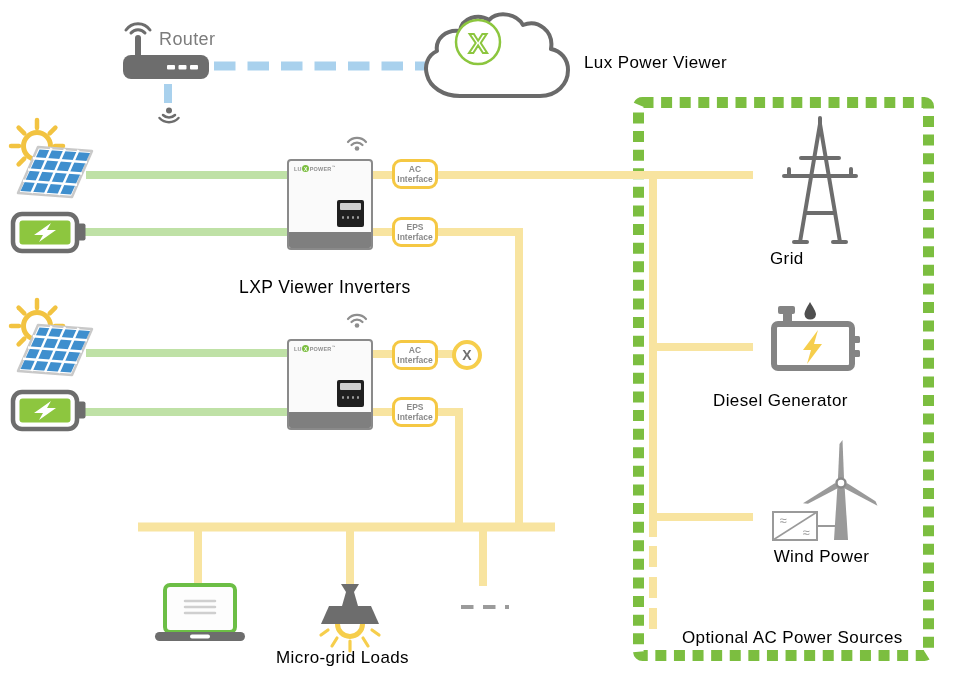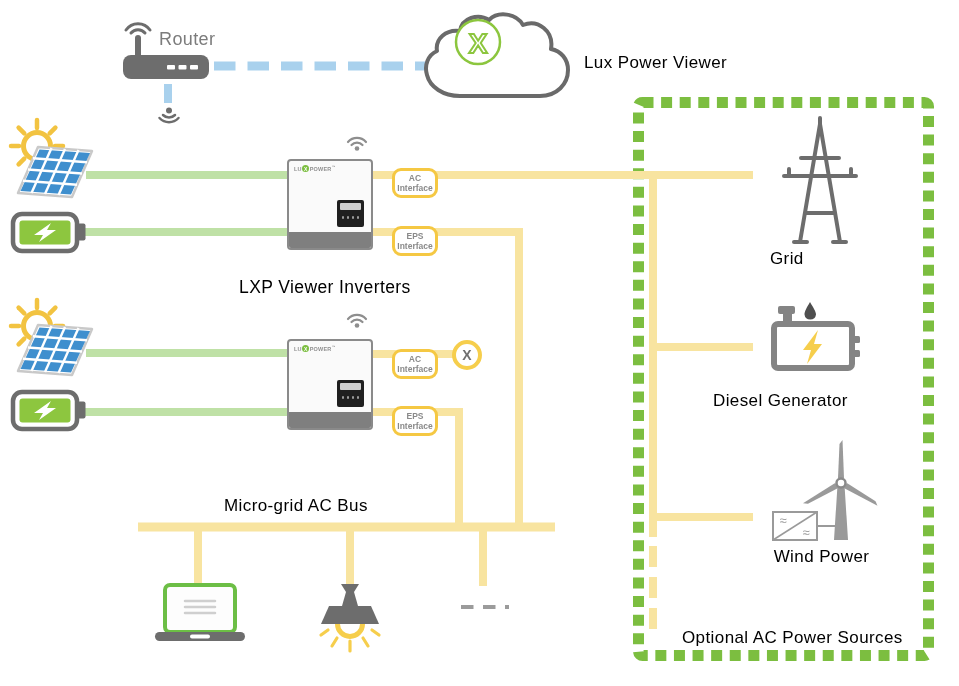--- a/index.html
+++ b/index.html
@@ -3,21 +3,21 @@
 <meta charset="utf-8">
 <style>
   html,body{margin:0;padding:0;background:#fff;}
   #stage{position:relative;width:959px;height:686px;background:#fff;overflow:hidden;
          font-family:"Liberation Sans",sans-serif;}
   .abs{position:absolute;}
   .lbl{position:absolute;font-size:17px;letter-spacing:.4px;color:#000000;white-space:nowrap;}
   .badge{position:absolute;width:46px;height:30px;box-sizing:border-box;background:#fff;
          border:3px solid #F5C843;border-radius:9px;display:flex;flex-direction:column;
          align-items:center;justify-content:center;font-size:8.5px;font-weight:bold;
-         color:#8a8a8a;line-height:1.2;z-index:5;margin-top:9px;}
+         color:#8a8a8a;line-height:1.2;z-index:5;}
   .xcircle{position:absolute;width:30px;height:30px;box-sizing:border-box;background:#fff;
          border:4px solid #F6CE4C;border-radius:50%;display:flex;align-items:center;
          justify-content:center;font-size:14px;font-weight:bold;color:#6f6f6f;z-index:6;}
   .inverter{position:absolute;width:86px;height:91px;box-sizing:border-box;background:#fafafa;
          border:2px solid #8a8a8a;border-radius:4px;z-index:4;}
   .inv-band{position:absolute;left:0;right:0;bottom:0;height:16px;background:#7f7f7f;
          border-radius:0 0 2px 2px;}
   .inv-display{position:absolute;right:7px;bottom:21px;width:27px;height:27px;background:#1f1f1f;
          border-radius:2px;}
   .inv-screen{width:21px;height:7px;background:#cfcfcf;border-radius:1px;margin:3px auto 0;}
@@ -258,21 +258,20 @@
     <line x1="65" y1="90" x2="84" y2="90" stroke="#9a9a9a" stroke-width="2"></line>
     <rect x="21" y="76" width="44" height="28" fill="#ffffff" stroke="#9a9a9a" stroke-width="2"></rect>
     <line x1="21" y1="104" x2="65" y2="76" stroke="#9a9a9a" stroke-width="1.5"></line>
     <text x="31" y="89" text-anchor="middle" font-size="13" fill="#9a9a9a" font-family="Liberation Sans,sans-serif">≈</text>
     <text x="54" y="101" text-anchor="middle" font-size="13" fill="#9a9a9a" font-family="Liberation Sans,sans-serif">≈</text>
   </svg>
   <div class="lbl" style="left:759px;top:547px;width:125px;text-align:center">Wind Power</div>
 
   <div class="lbl" style="left:682px;top:628px">Optional AC Power Sources</div>
 
-  <div class="lbl" style="left:224px;top:496px">Micro-grid AC Bus</div>
 
   <svg style="left:152px;top:582px" width="96" height="62" viewBox="0 0 96 62">
     <rect x="13" y="3" width="70" height="47" rx="5" fill="#fdfdfd" stroke="#6CBE45" stroke-width="4"></rect>
     <g stroke="#cfcfcf" stroke-width="2.5" stroke-linecap="round">
       <line x1="33" y1="19" x2="63" y2="19"></line>
         <line x1="33" y1="25" x2="63" y2="25"></line>
         <line x1="33" y1="31" x2="63" y2="31"></line>
     </g>
     <rect x="3" y="50" width="90" height="9" rx="4.5" fill="#6d6d6d"></rect>
     <rect x="38" y="52.5" width="20" height="4" rx="2" fill="#ffffff"></rect>
@@ -285,14 +284,15 @@
     <polygon points="11,24 53,24 61,42 3,42" fill="#6d6d6d"></polygon>
     <g stroke="#F6CE4C" stroke-width="3.2" stroke-linecap="round">
       <line x1="10" y1="48" x2="3" y2="53"></line>
         <line x1="19" y1="56" x2="14" y2="64"></line>
       <line x1="32" y1="59" x2="32" y2="69"></line>
         <line x1="45" y1="56" x2="50" y2="64"></line>
       <line x1="54" y1="48" x2="61" y2="53"></line>
     </g>
   </svg>
 
+  <div class="lbl" style="left:276px;top:648px">Micro-grid Loads</div>
 
 </div>
 
 </body></html>

